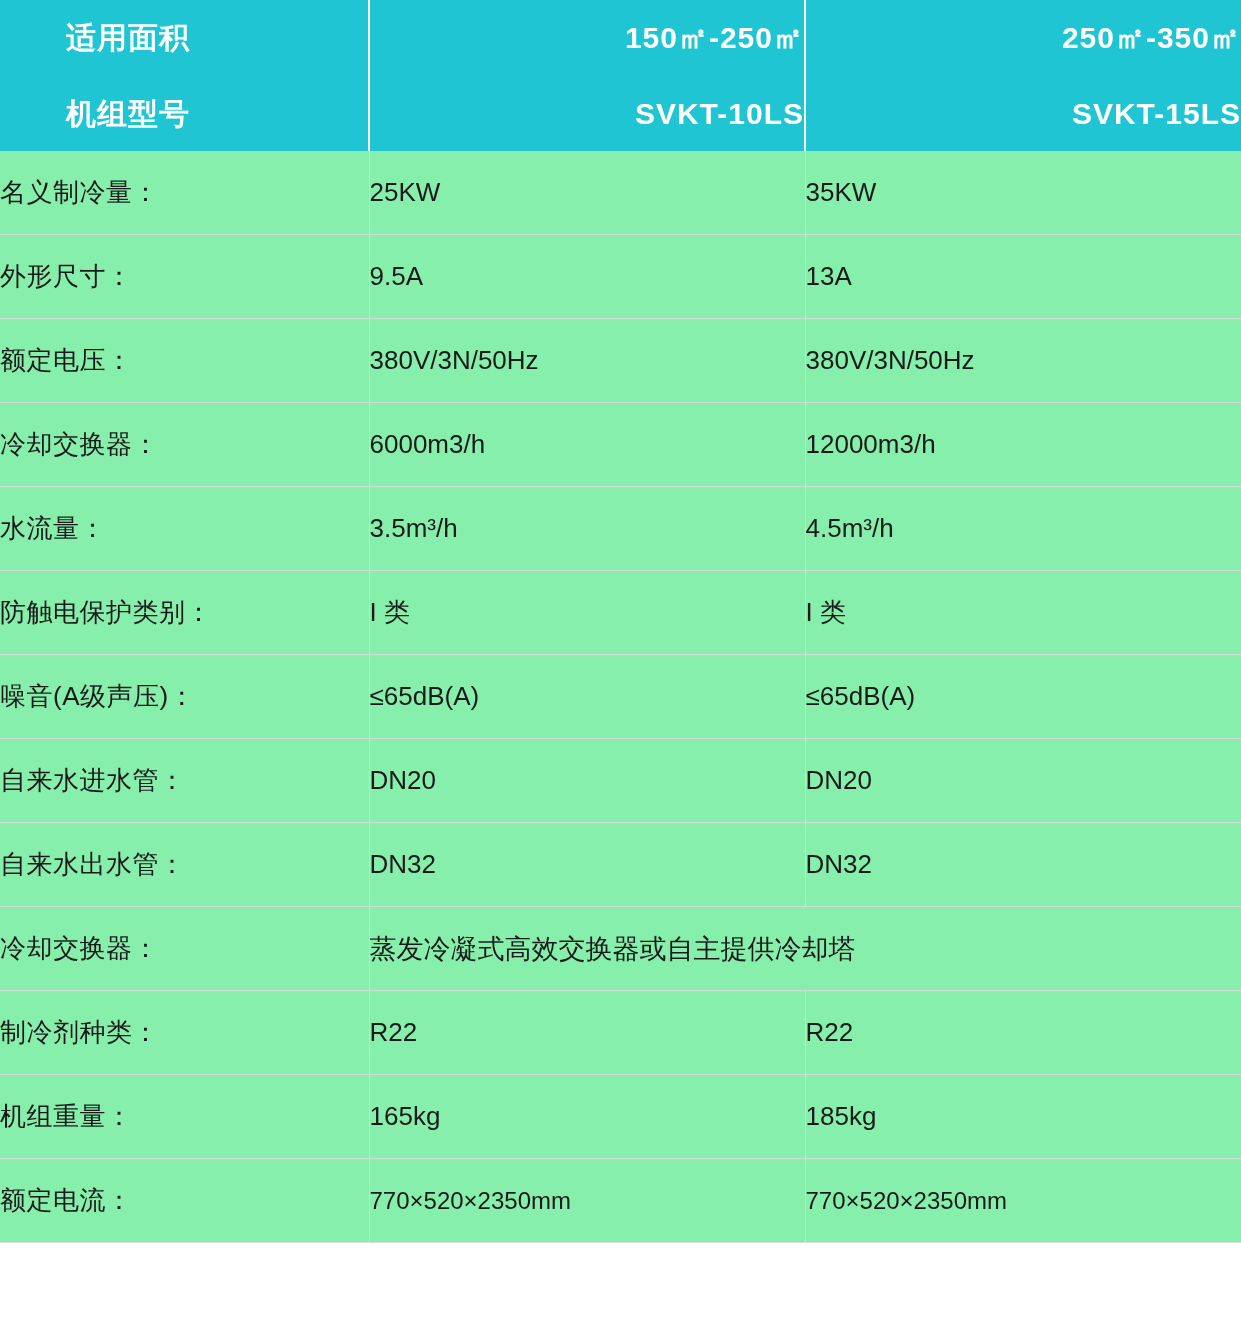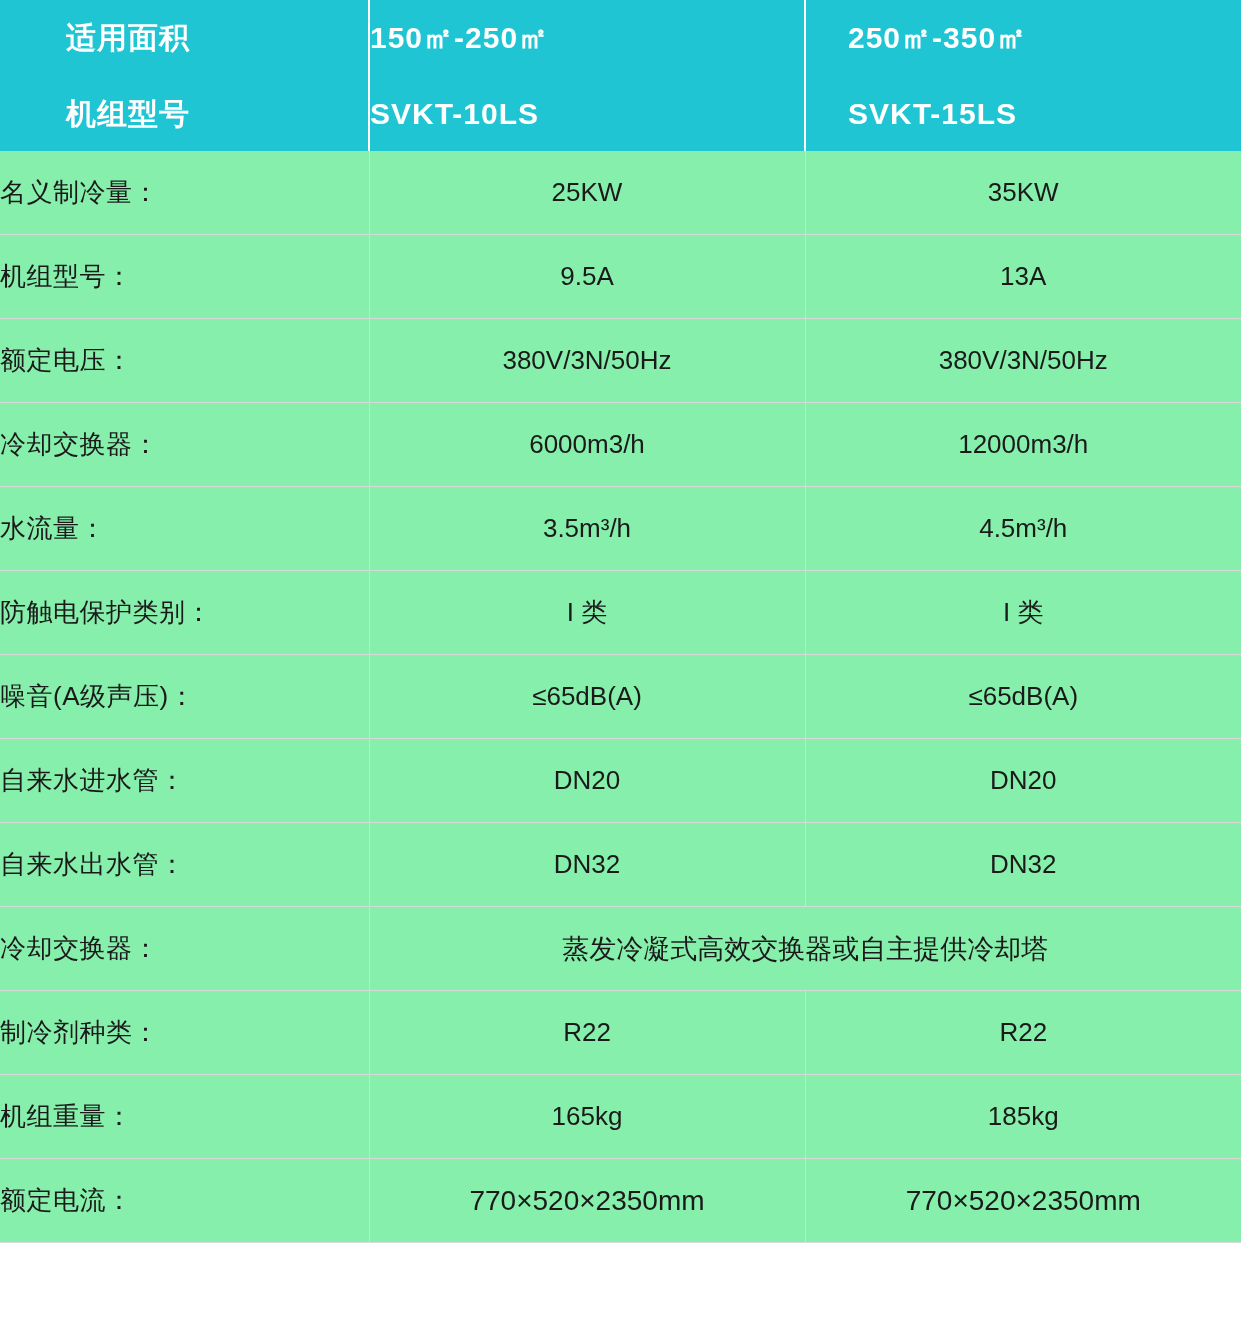--- a/index.html
+++ b/index.html
@@ -32,21 +32,21 @@
     padding: 0;
     letter-spacing: 1px;
     border-right: 2px solid #ffffff;
   }
   table.spec tr.header-row th:last-child { border-right: none; padding-left: 42px; }
   table.spec tr.header-row th.label-cell {
     text-align: left;
     padding-left: 66px;
   }
   table.spec tr.header-row th.value-cell {
-    text-align: left;
+    text-align: right;
     margin-left: 32px;
   }
   table.spec tr.header-row.second th {
     height: 74px;
   }
 
   table.spec tbody td {
     height: 83px;
     padding: 0;
     font-size: 26px;
@@ -58,25 +58,25 @@
   table.spec tbody td:last-child { border-right: none; margin-left: 32px; }
   table.spec tbody tr:last-child td { border-bottom: 1px solid #d8dada; }
 
   td.label-cell {
     text-align: left;
     padding-left: 72px;
     letter-spacing: 0.5px;
     color: #1a1a1a;
   }
   td.value-cell {
-    text-align: center;
+    text-align: left;
     color: #1a1a1a;
   }
   td.value-cell.small {
-    font-size: 28px;
+    font-size: 24px;
   }
   td.value-cell.merged {
     font-size: 27px;
   }
 </style>
 </head>
 <body>
 
 <table class="spec">
   <colgroup>
@@ -96,21 +96,21 @@
       <th class="value-cell">SVKT-15LS</th>
     </tr>
   </thead>
   <tbody id="spec-body">
       <tr>
         <td class="label-cell">名义制冷量：</td>
         <td class="value-cell">25KW</td>
         <td class="value-cell">35KW</td>
       </tr>
       <tr>
-        <td class="label-cell">机组型号：</td>
+        <td class="label-cell">外形尺寸：</td>
         <td class="value-cell">9.5A</td>
         <td class="value-cell">13A</td>
       </tr>
       <tr>
         <td class="label-cell">额定电压：</td>
         <td class="value-cell">380V/3N/50Hz</td>
         <td class="value-cell">380V/3N/50Hz</td>
       </tr>
       <tr>
         <td class="label-cell">冷却交换器：</td>

